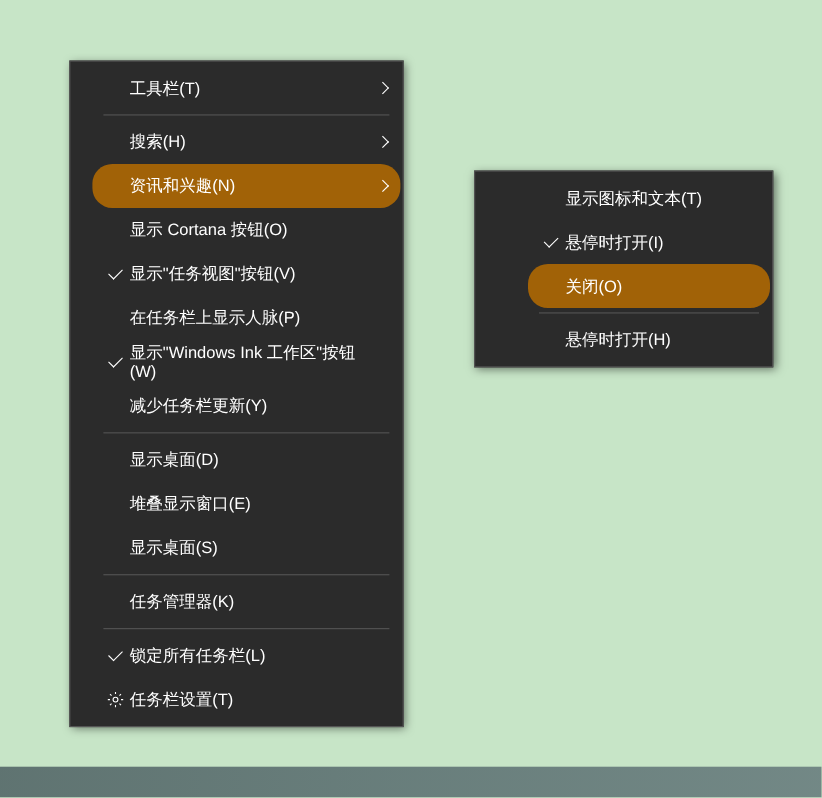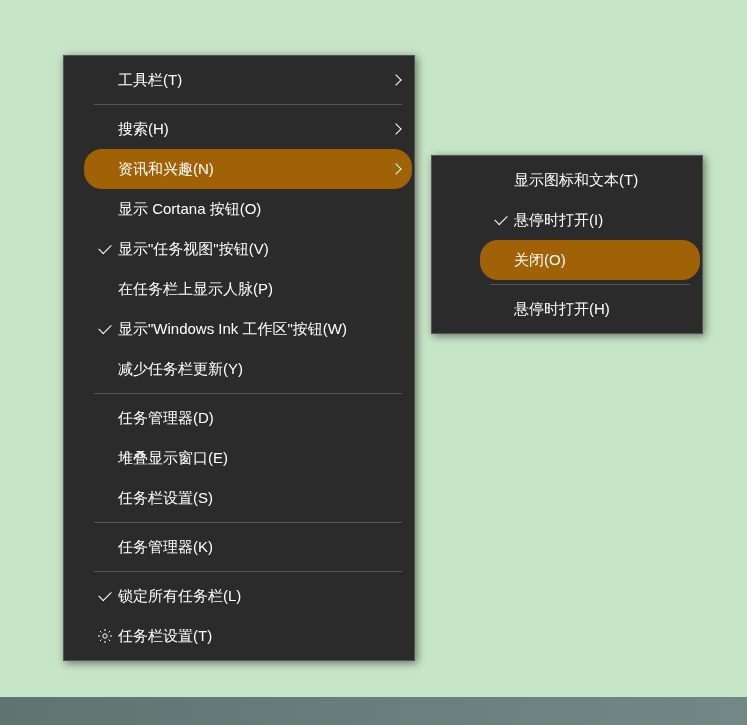--- a/index.html
+++ b/index.html
@@ -29,21 +29,21 @@
       position: absolute;
       background: #2b2b2b;
       border: 1px solid #555;
       box-shadow: 2px 2px 8px rgba(0,0,0,0.5);
       color: #fff;
       padding: 4px 2px;
     }
     .menu-main {
       left: 63px;
       top: 55px;
-      width: 352px;
+      width: 304px;
       padding-left: 20px;
     }
     .menu-sub {
       left: 431px;
       top: 155px;
       width: 272px;
       padding-left: 48px;
     }
     .menu-item {
       display: flex;
@@ -170,34 +170,34 @@
   <div class="menu-item">
     <span class="check-col"></span>
     <span class="label">减少任务栏更新(Y)</span>
     <span class="arrow-col"></span>
   </div>
 
   <div class="separator"></div>
 
   <div class="menu-item">
     <span class="check-col"></span>
-    <span class="label">任务管理器(D)</span>
+    <span class="label">显示桌面(D)</span>
     <span class="arrow-col"></span>
   </div>
 
   <div class="menu-item">
     <span class="check-col"></span>
     <span class="label">堆叠显示窗口(E)</span>
     <span class="arrow-col"></span>
   </div>
 
 
   <div class="menu-item">
     <span class="check-col"></span>
-    <span class="label">任务栏设置(S)</span>
+    <span class="label">显示桌面(S)</span>
     <span class="arrow-col"></span>
   </div>
 
   <div class="separator"></div>
 
   <div class="menu-item">
     <span class="check-col"></span>
     <span class="label">任务管理器(K)</span>
     <span class="arrow-col"></span>
   </div>

